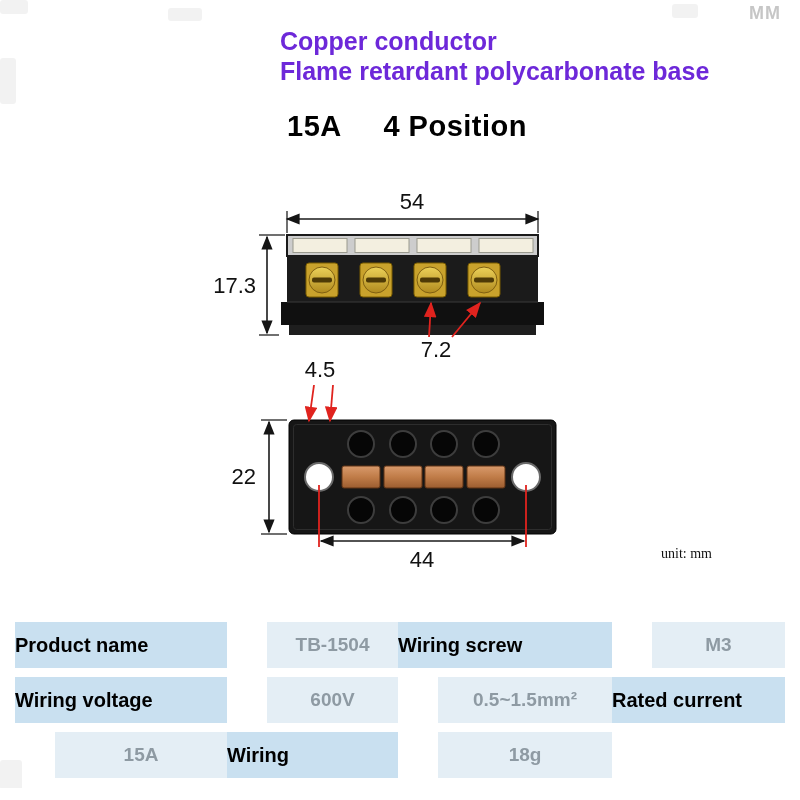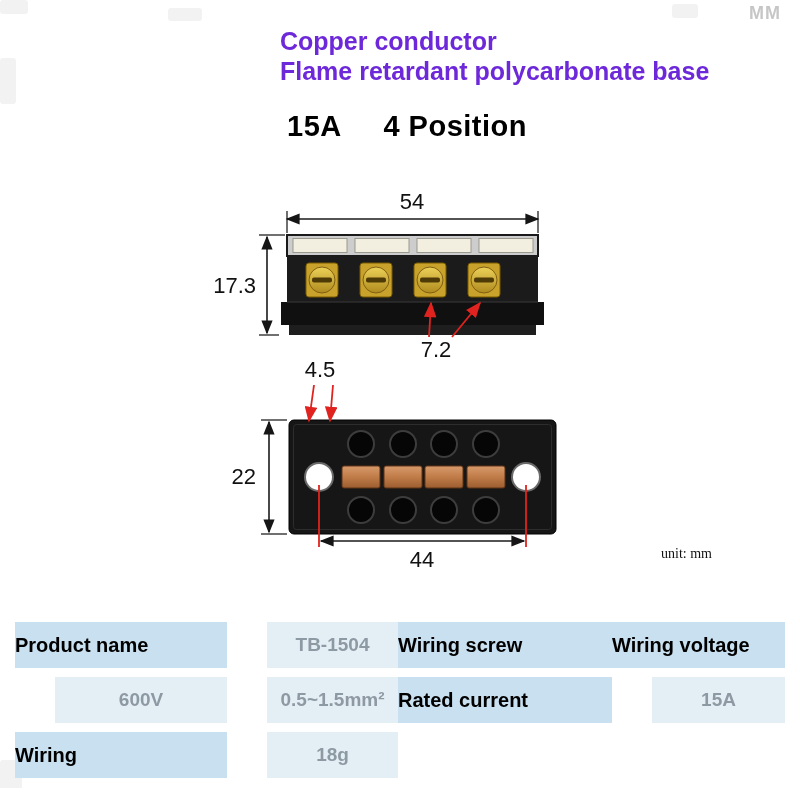--- a/index.html
+++ b/index.html
@@ -168,20 +168,21 @@
       <text x="422" y="382" text-anchor="middle">44</text>
     </g>
   </svg>
 
   <div class="unit">unit: mm</div>
 
   <div class="spec-table">
     <div class="cell lbl">Product name</div>
     <div class="cell val">TB-1504</div>
     <div class="cell lbl">Wiring screw</div>
+    <div class="cell val">M3</div>
 
     <div class="cell lbl">Wiring voltage</div>
     <div class="cell val">600V</div>
     <div class="cell val">0.5~1.5mm²</div>
 
     <div class="cell lbl">Rated current</div>
     <div class="cell val">15A</div>
     <div class="cell lbl">Wiring</div>
     <div class="cell val">18g</div>
   </div>

